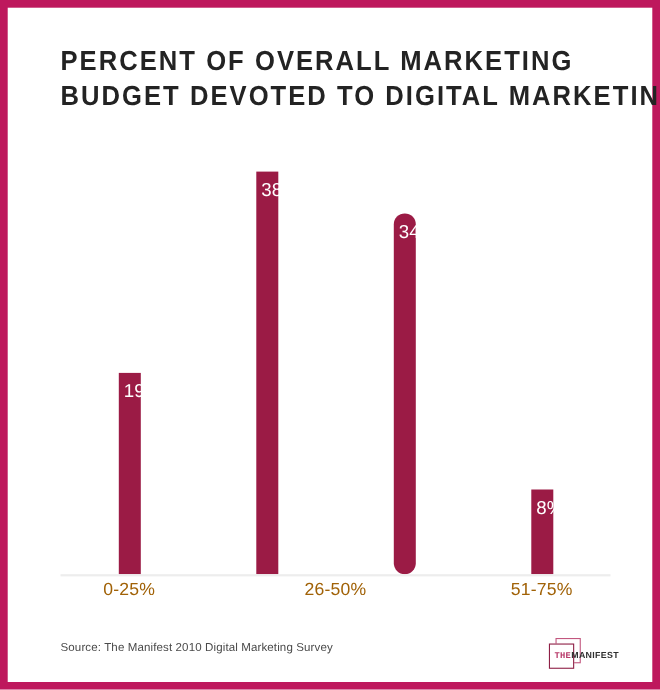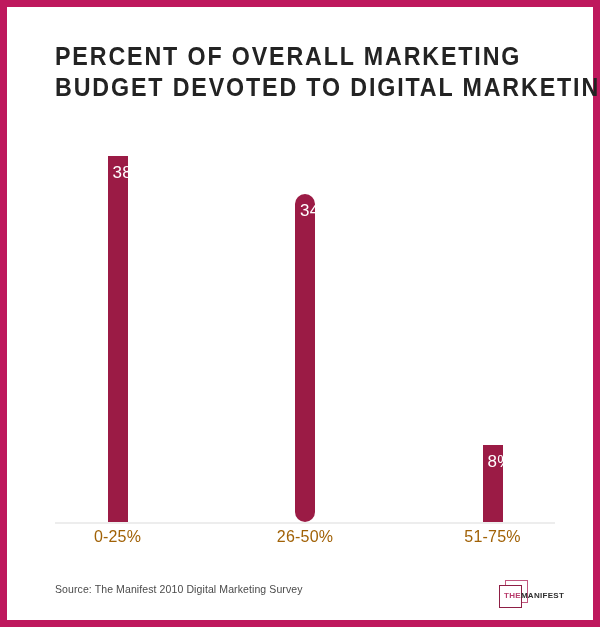--- a/index.html
+++ b/index.html
@@ -172,20 +172,25 @@
 <div class="canvas">
 
   <div class="title-block">
     <div class="title-line" style="color: rgb(35, 35, 35);">PERCENT OF OVERALL MARKETING</div>
     <div class="title-line" style="color: rgb(35, 35, 35);">BUDGET DEVOTED TO DIGITAL MARKETING</div>
   </div>
 
   <div class="plot">
     <div class="bars">
 
+      <div class="bar-col">
+        <div class="bar" style="height: 183.049px; background: rgb(155, 27, 69);">
+          <span class="bar-value" style="color: rgb(255, 255, 255);">19%</span>
+        </div>
+      </div>
 
       <div class="bar-col">
         <div class="bar" style="height: 366.098px; background: rgb(155, 27, 69);">
           <span class="bar-value" style="color: rgb(255, 255, 255);">38%</span>
         </div>
       </div>
 
       <div class="bar-col">
         <div class="bar" style="height: 327.561px; background: rgb(155, 27, 69); border-radius: 12px;">
           <span class="bar-value" style="color: rgb(255, 255, 255);">34%</span>
@@ -209,17 +214,17 @@
   </div>
 
   <div class="footer">
     <div class="footnotes">
       <div>Source: The Manifest 2010 Digital Marketing Survey</div>
     </div>
 
     <div class="logo">
       <div class="logo-sq-back"></div>
       <div class="logo-sq-front"></div>
-      <div class="logo-text"><span class="logo-the" style="color: rgb(184, 58, 106);">THE</span><span class="logo-manifest" style="color: rgb(47, 47, 47);">MANIFEST</span></div>
+      <div class="logo-text"><span class="logo-the" style="color: rgb(184, 58, 106); font-family: Liberation Mono, monospace;">THE</span><span class="logo-manifest" style="color: rgb(47, 47, 47);">MANIFEST</span></div>
     </div>
   </div>
 
 </div>
 
 </body></html>

